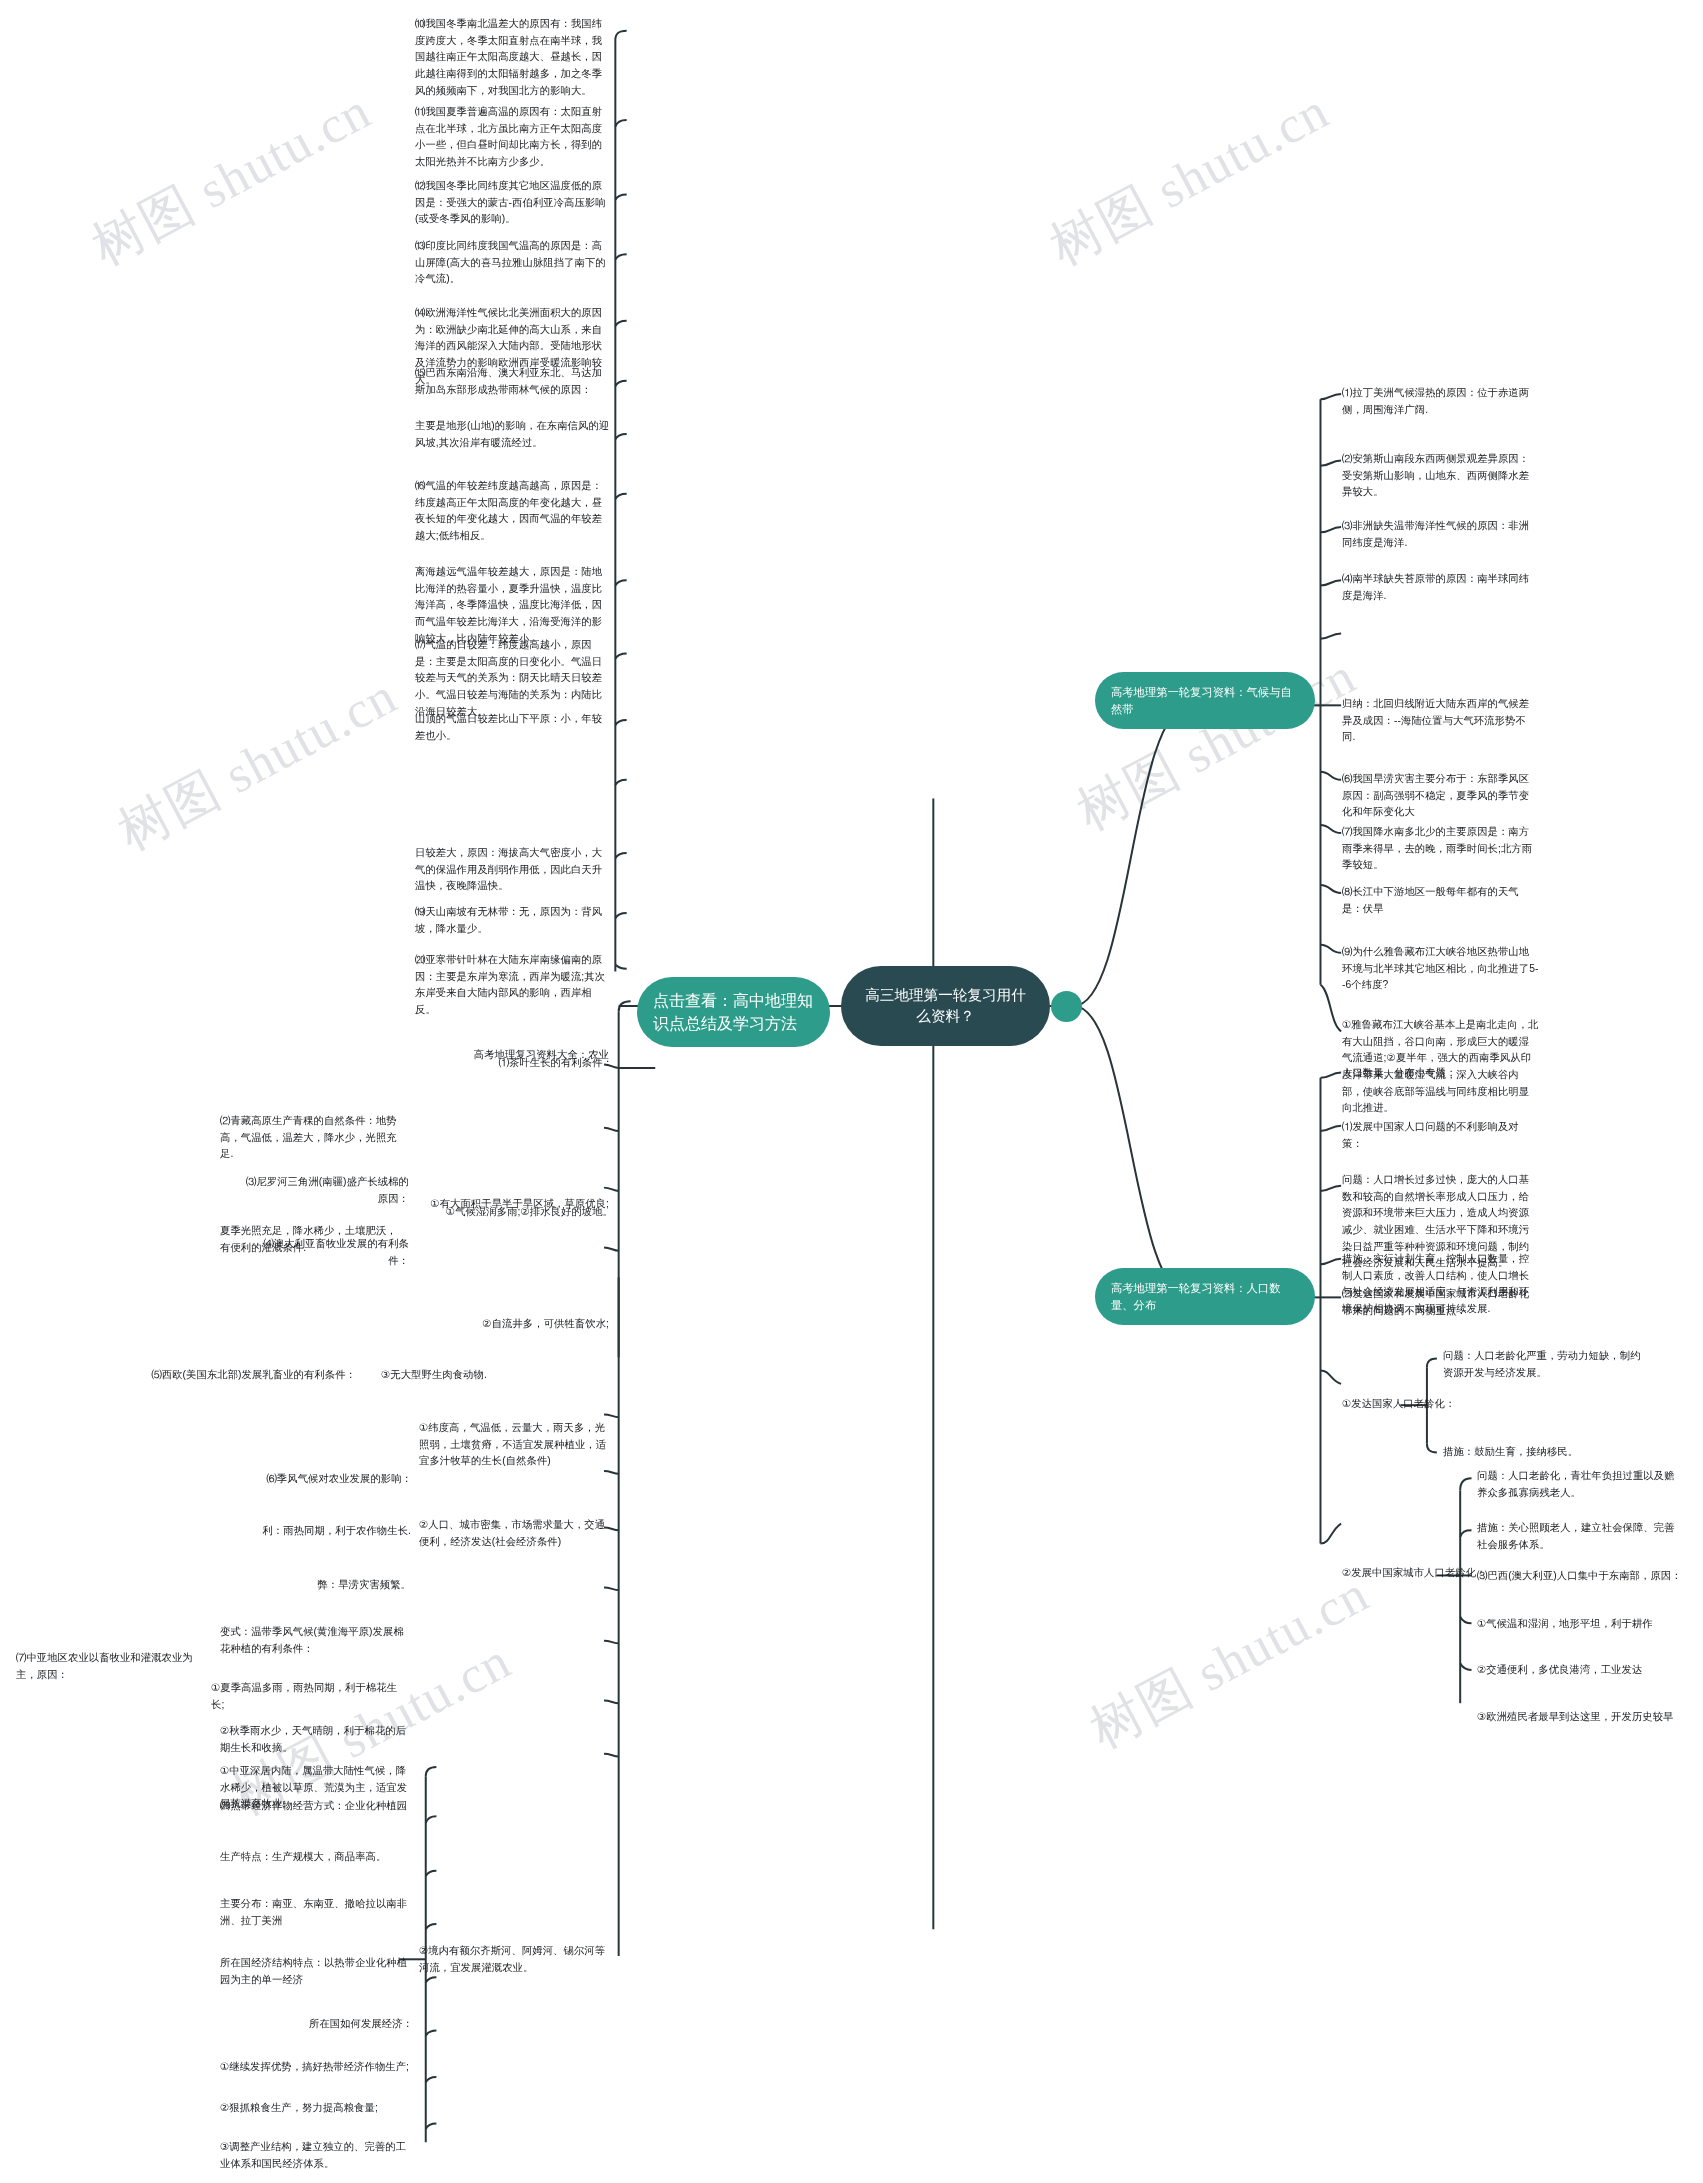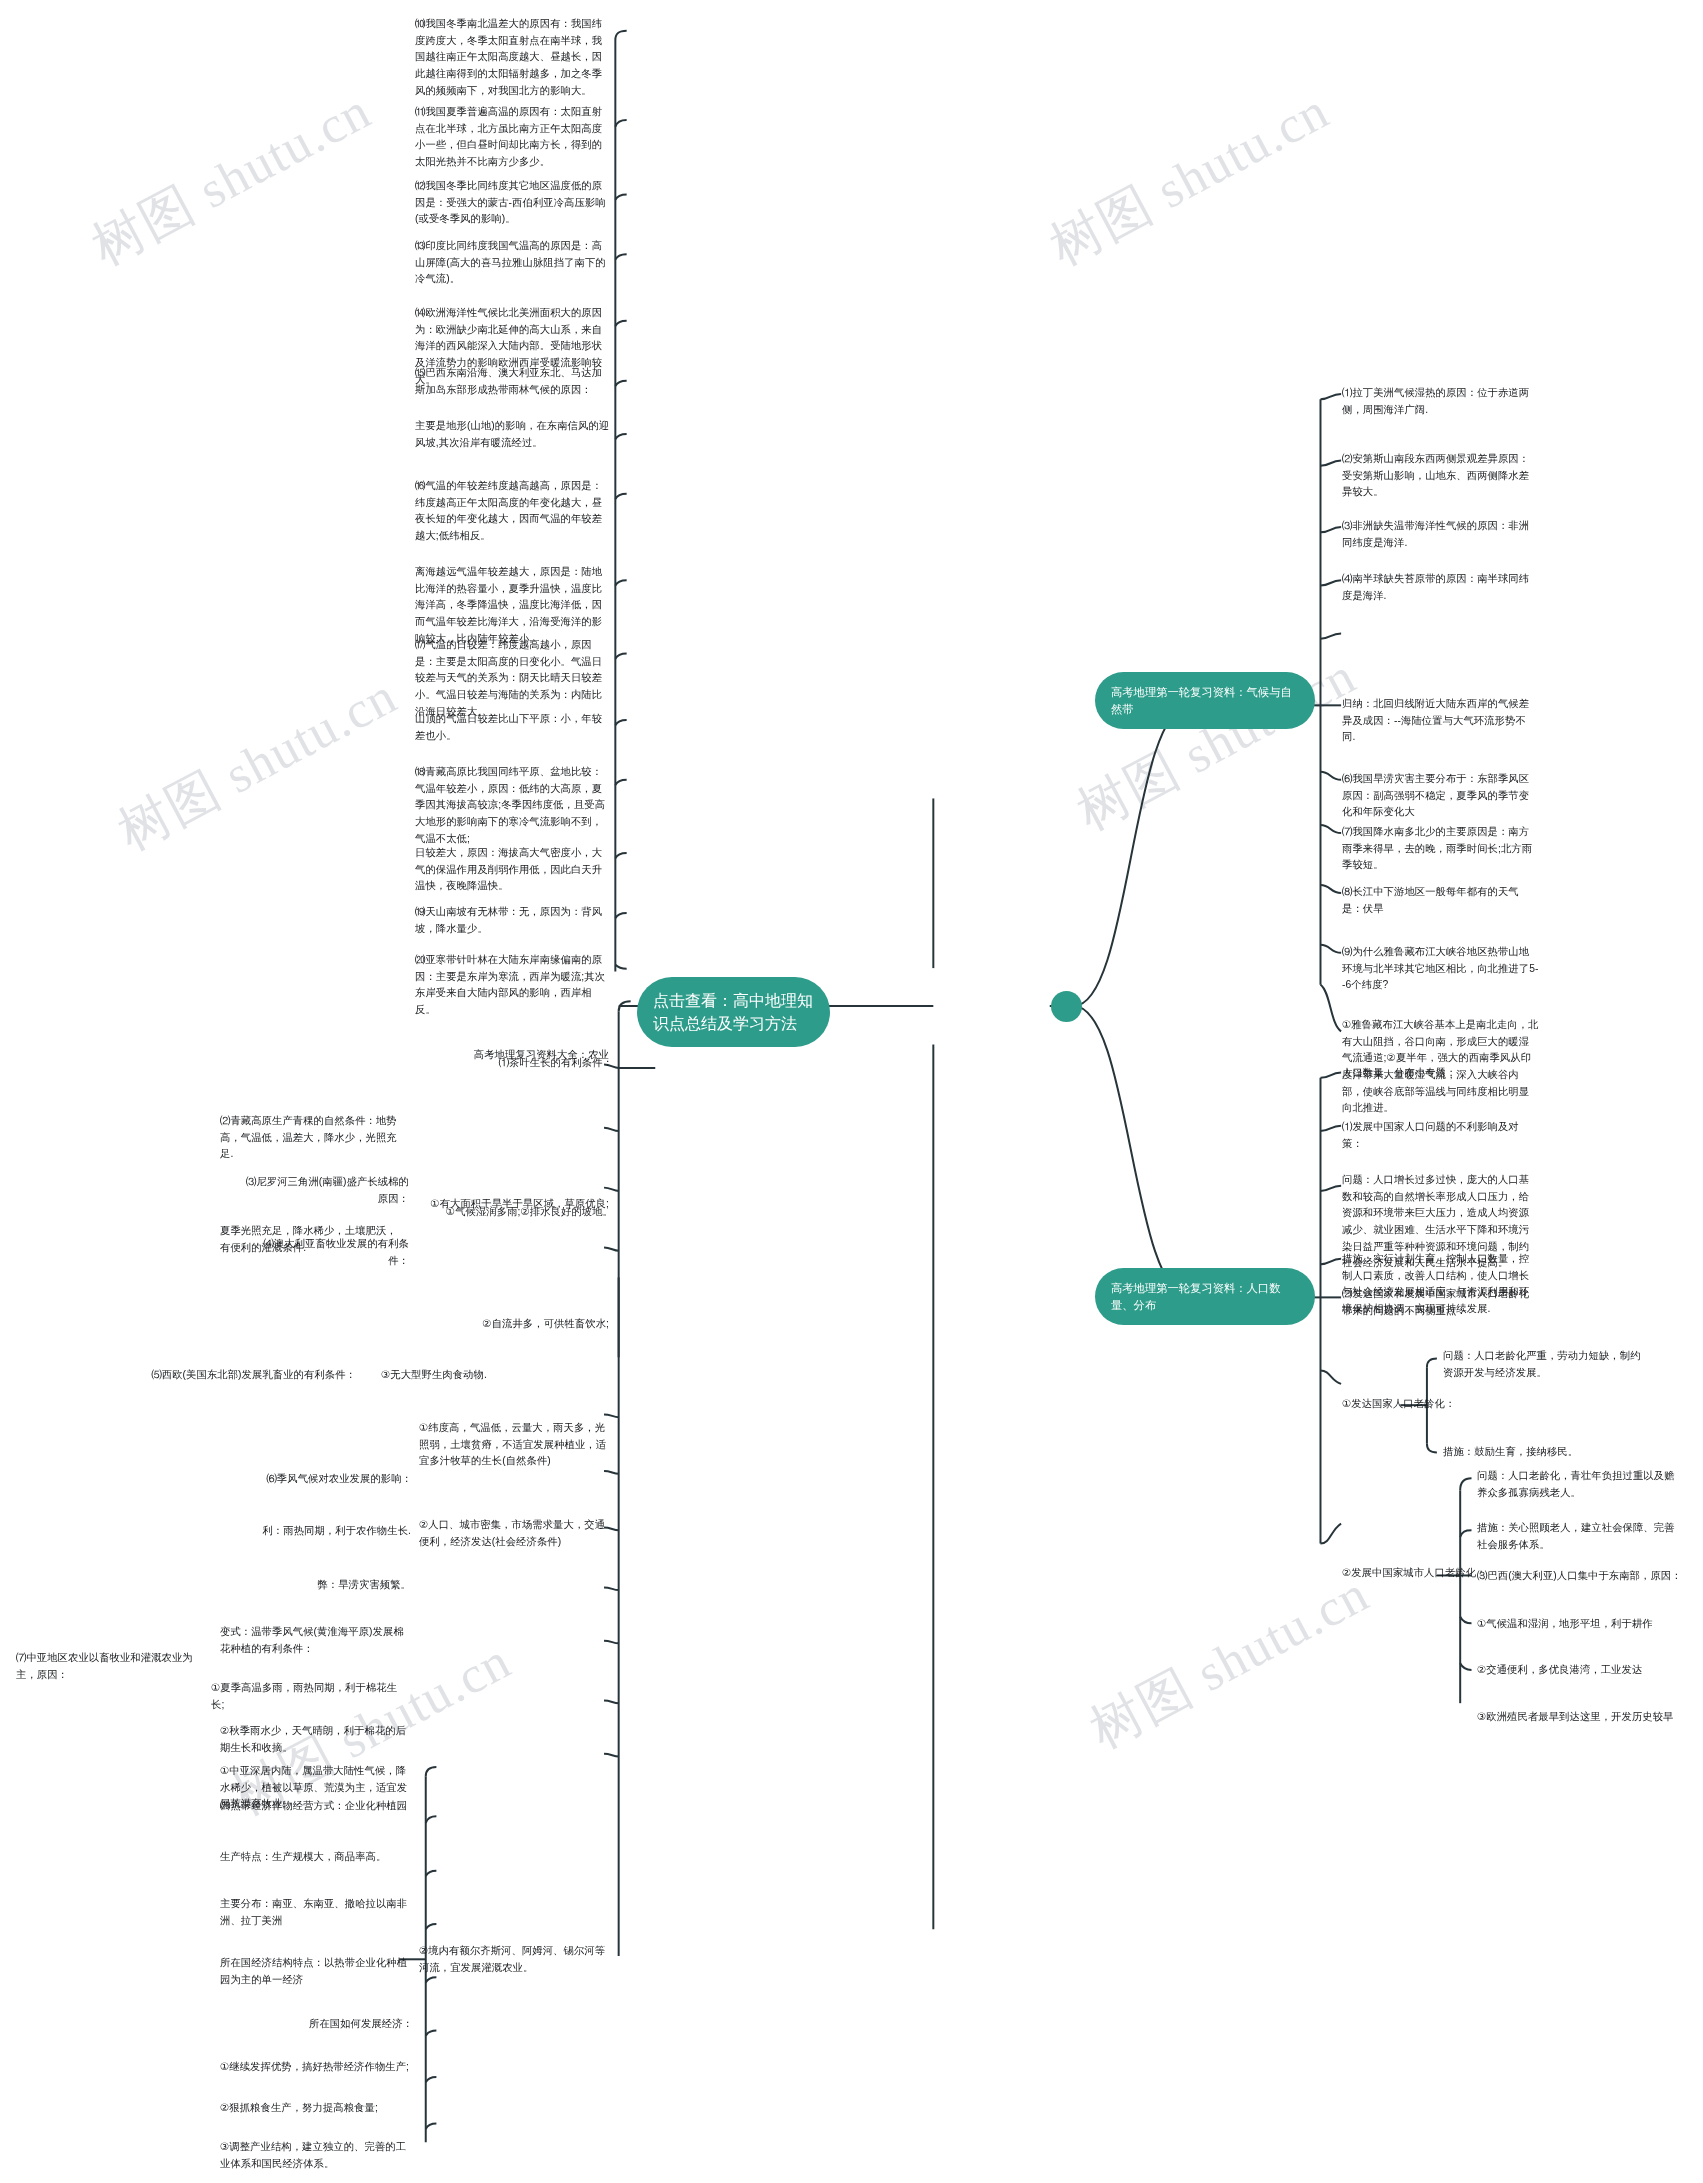--- a/index.html
+++ b/index.html
@@ -173,20 +173,21 @@
     <path d="M925 750 C927 746, 931 742, 942 742"></path>
     <path d="M925 880 C927 876, 931 872, 942 872"></path>
     <path d="M925 990 C927 986, 931 982, 942 982"></path>
     <path d="M925 1090 C927 1086, 931 1082, 942 1082"></path>
     <path d="M925 1180 C927 1176, 931 1172, 942 1172"></path>
     <path d="M925 1290 C927 1286, 931 1282, 942 1282"></path>
     <path d="M925 1380 C927 1376, 931 1372, 942 1372"></path>
     <path d="M925 1450 C927 1452, 931 1456, 942 1456"></path>
   </svg>
 
+  <div class="node pill pill-root" style="left:841px;top:966px;width:209px;min-height:80px;justify-content:center;text-align:center;">高三地理第一轮复习用什么资料？</div>
 
   <div class="node pill pill-branch" style="left:637px;top:977px;width:193px;min-height:59px;font-size:16px;padding:12px 16px;">点击查看：高中地理知识点总结及学习方法</div>
 
   <div class="node pill pill-branch" style="left:1095px;top:672px;width:220px;min-height:57px;font-size:11.3px;padding:9.3px 16px;">高考地理第一轮复习资料：气候与自然带</div>
 
   <div class="node pill pill-branch" style="left:1095px;top:1268px;width:220px;min-height:57px;font-size:11.3px;padding:9.3px 16px;">高考地理第一轮复习资料：人口数量、分布</div>
 
   <div class="tiny-dot" style="left:1051px;top:991px;"></div>
 
   <div class="node leaf" style="left:436px;top:1007px;width:173px;text-align:right;margin-top:40px;">高考地理复习资料大全：农业</div>
@@ -195,21 +196,20 @@
   <div class="node leaf" style="left:415px;top:104px;width:197px;">⑾我国夏季普遍高温的原因有：太阳直射点在北半球，北方虽比南方正午太阳高度小一些，但白昼时间却比南方长，得到的太阳光热并不比南方少多少。</div>
   <div class="node leaf" style="left:415px;top:178px;width:197px;">⑿我国冬季比同纬度其它地区温度低的原因是：受强大的蒙古-西伯利亚冷高压影响(或受冬季风的影响)。</div>
   <div class="node leaf" style="left:415px;top:238px;width:197px;">⒀印度比同纬度我国气温高的原因是：高山屏障(高大的喜马拉雅山脉阻挡了南下的冷气流)。</div>
   <div class="node leaf" style="left:415px;top:305px;width:197px;">⒁欧洲海洋性气候比北美洲面积大的原因为：欧洲缺少南北延伸的高大山系，来自海洋的西风能深入大陆内部。受陆地形状及洋流势力的影响欧洲西岸受暖流影响较大。</div>
   <div class="node leaf" style="left:415px;top:365px;width:197px;">⒂巴西东南沿海、澳大利亚东北、马达加斯加岛东部形成热带雨林气候的原因：</div>
   <div class="node leaf" style="left:415px;top:418px;width:197px;">主要是地形(山地)的影响，在东南信风的迎风坡,其次沿岸有暖流经过。</div>
   <div class="node leaf" style="left:415px;top:478px;width:197px;">⒃气温的年较差纬度越高越高，原因是：纬度越高正午太阳高度的年变化越大，昼夜长短的年变化越大，因而气温的年较差越大;低纬相反。</div>
   <div class="node leaf" style="left:415px;top:564px;width:197px;">离海越远气温年较差越大，原因是：陆地比海洋的热容量小，夏季升温快，温度比海洋高，冬季降温快，温度比海洋低，因而气温年较差比海洋大，沿海受海洋的影响较大，比内陆年较差小。</div>
   <div class="node leaf" style="left:415px;top:637px;width:197px;">⒄气温的日较差：纬度越高越小，原因是：主要是太阳高度的日变化小。气温日较差与天气的关系为：阴天比晴天日较差小。气温日较差与海陆的关系为：内陆比沿海日较差大。</div>
   <div class="node leaf" style="left:415px;top:711px;width:197px;">山顶的气温日较差比山下平原：小，年较差也小。</div>
-  <div class="node leaf" style="left:415px;top:764px;width:197px;">⒅青藏高原比我国同纬平原、盆地比较：气温年较差小，原因：低纬的大高原，夏季因其海拔高较凉;冬季因纬度低，且受高大地形的影响南下的寒冷气流影响不到，气温不太低;</div>
   <div class="node leaf" style="left:415px;top:845px;width:197px;">日较差大，原因：海拔高大气密度小，大气的保温作用及削弱作用低，因此白天升温快，夜晚降温快。</div>
   <div class="node leaf" style="left:415px;top:904px;width:197px;">⒆天山南坡有无林带：无，原因为：背风坡，降水量少。</div>
   <div class="node leaf" style="left:415px;top:952px;width:197px;">⒇亚寒带针叶林在大陆东岸南缘偏南的原因：主要是东岸为寒流，西岸为暖流;其次东岸受来自大陆内部风的影响，西岸相反。</div>
 
   <div class="node leaf" style="left:1342px;top:385px;width:197px;">⑴拉丁美洲气候湿热的原因：位于赤道两侧，周围海洋广阔.</div>
   <div class="node leaf" style="left:1342px;top:451px;width:197px;">⑵安第斯山南段东西两侧景观差异原因：受安第斯山影响，山地东、西两侧降水差异较大。</div>
   <div class="node leaf" style="left:1342px;top:518px;width:197px;">⑶非洲缺失温带海洋性气候的原因：非洲同纬度是海洋.</div>
   <div class="node leaf" style="left:1342px;top:571px;width:197px;">⑷南半球缺失苔原带的原因：南半球同纬度是海洋.</div>
   <div class="node leaf" style="left:1342px;top:696px;width:197px;">归纳：北回归线附近大陆东西岸的气候差异及成因：--海陆位置与大气环流形势不同.</div>
   <div class="node leaf" style="left:1342px;top:771px;width:197px;">⑹我国旱涝灾害主要分布于：东部季风区原因：副高强弱不稳定，夏季风的季节变化和年际变化大</div>

